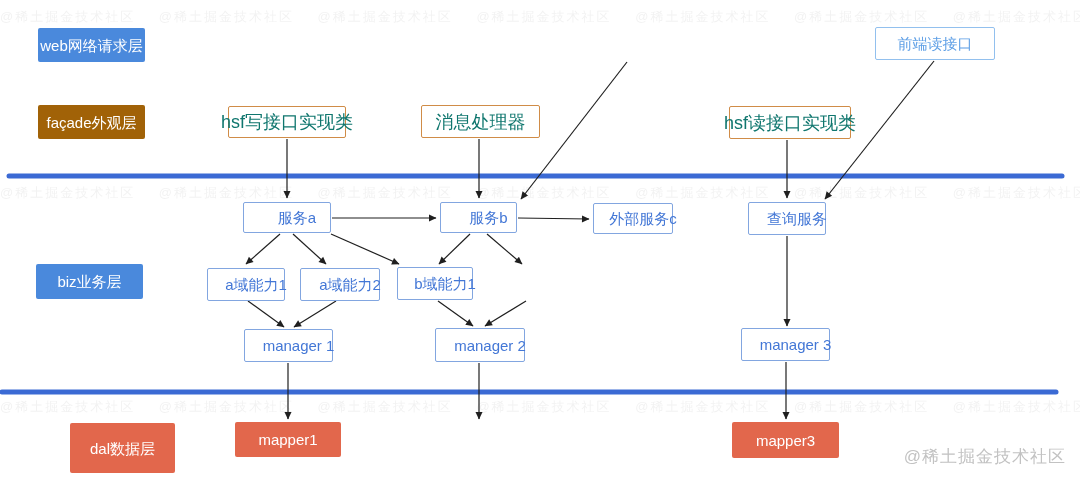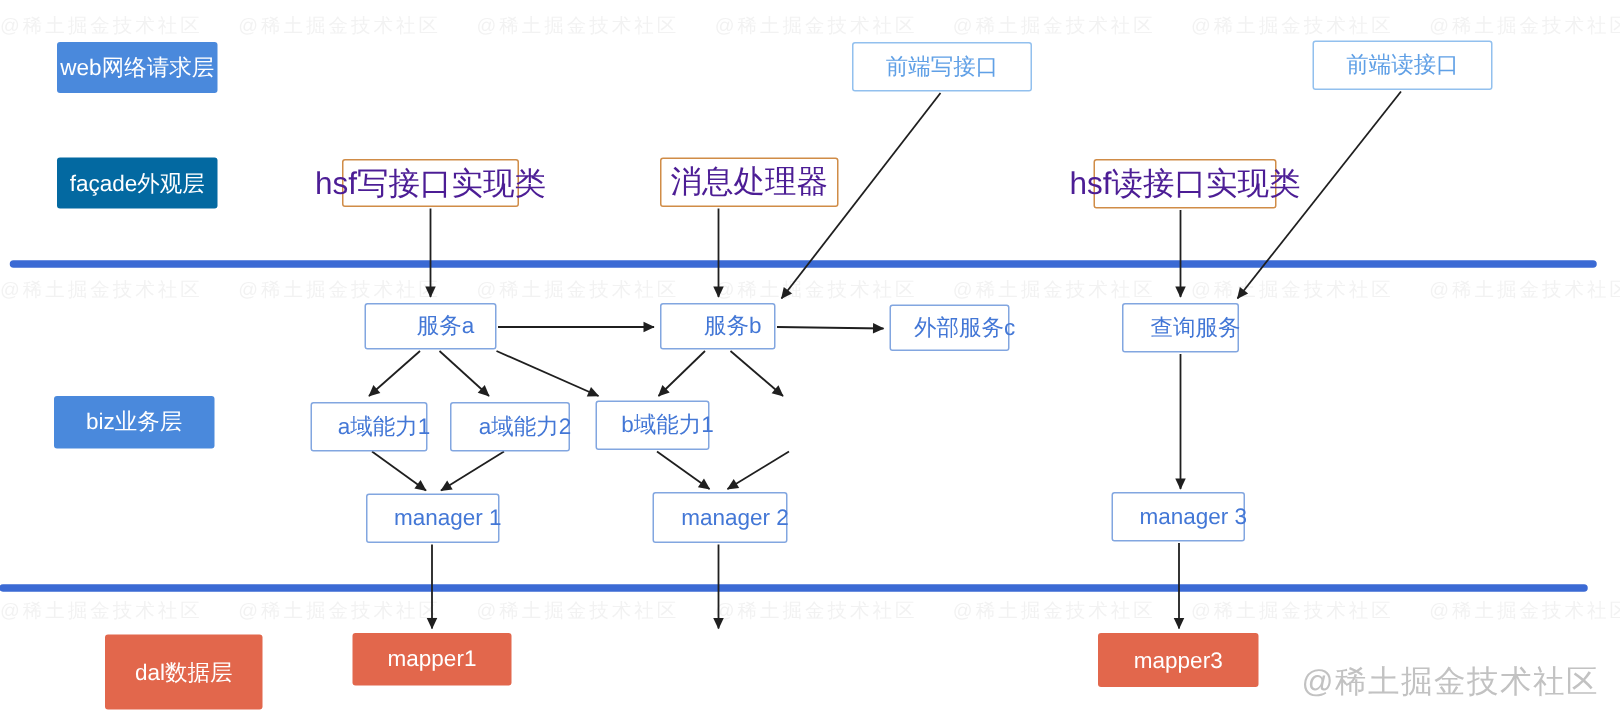--- a/index.html
+++ b/index.html
@@ -8,31 +8,31 @@
     font-family:"Liberation Sans","DejaVu Sans",sans-serif;overflow:hidden;
   }
   .edges{position:absolute;left:0;top:0;width:1080px;height:480px;}
   .node{
     position:absolute;display:flex;align-items:center;justify-content:center;
     font-size:14px;line-height:1;white-space:nowrap;box-sizing:border-box;
     background:#ffffff;border-radius:2px;
   }
   .fill{color:#ffffff;font-size:15px;border:none;}
   .fill-blue{background:#4a89dc;}
-  .fill-orange{background:#0369a1;}
+  .fill-orange{background:#a16207;}
   .fill-red{background:#e2674c;}
   .out-blue{border:1.5px solid #82a6e0;color:#4377d6;font-size:15px;padding-left:20px;}
   .out-lightblue{border:1.5px solid #92c0ee;color:#60a0e6;font-size:15px;}
-  .out-orange{border:1.5px solid #d08c47;color:#4c1d95;font-size:21px;}
+  .out-orange{border:1.5px solid #d08c47;color:#0f766e;font-size:18px;}
   .wm-row{
     position:absolute;left:0;width:1080px;height:16px;overflow:hidden;
     color:rgba(90,90,90,0.08);font-size:13px;white-space:nowrap;letter-spacing:2px;word-spacing:18px;
   }
   .watermark{
-    position:absolute;right:14px;bottom:12px;color:#c2c2c2;font-size:21px;
+    position:absolute;right:14px;bottom:12px;color:#c2c2c2;font-size:17px;
     letter-spacing:1px;
   }
 </style>
 </head>
 <body>
 
 <div class="canvas">
 
   <div class="wm-row" style="top:8px;">@稀土掘金技术社区    @稀土掘金技术社区    @稀土掘金技术社区    @稀土掘金技术社区    @稀土掘金技术社区    @稀土掘金技术社区    @稀土掘金技术社区    @稀土掘金技术社区    @稀土掘金技术社区    @稀土掘金技术社区    </div>
   <div class="wm-row" style="top:184px;">@稀土掘金技术社区    @稀土掘金技术社区    @稀土掘金技术社区    @稀土掘金技术社区    @稀土掘金技术社区    @稀土掘金技术社区    @稀土掘金技术社区    @稀土掘金技术社区    @稀土掘金技术社区    @稀土掘金技术社区    </div>
@@ -70,25 +70,24 @@
       <line x1="479" y1="363" x2="479" y2="419" marker-end="url(#ah)"></line>
       <line x1="786" y1="362" x2="786" y2="419" marker-end="url(#ah)"></line>
     </g>
   </svg>
 
   <div class="node fill fill-blue" style="left:38px;top:28px;width:107px;height:34px;">web网络请求层</div>
   <div class="node fill fill-orange" style="left:38px;top:105px;width:107px;height:34px;">façade外观层</div>
   <div class="node fill fill-blue" style="left:36px;top:264px;width:107px;height:35px;">biz业务层</div>
   <div class="node fill fill-red" style="left:38px;top:423px;width:105px;height:50px;margin-left:32px;">dal数据层</div>
 
-  <div class="node out-lightblue" style="left:568px;top:28px;width:120px;height:33px;">前端写接口</div>
   <div class="node out-lightblue" style="left:875px;top:27px;width:120px;height:33px;">前端读接口</div>
 
   <div class="node out-orange" style="left:228px;top:106px;width:118px;height:32px;">hsf写接口实现类</div>
-  <div class="node out-orange" style="left:440px;top:105px;width:119px;height:33px;">消息处理器</div>
+  <div class="node out-orange" style="left:421px;top:105px;width:119px;height:33px;">消息处理器</div>
   <div class="node out-orange" style="left:729px;top:106px;width:122px;height:33px;">hsf读接口实现类</div>
 
   <div class="node out-blue" style="left:243px;top:202px;width:88px;height:31px;">服务a</div>
   <div class="node out-blue" style="left:440px;top:202px;width:77px;height:31px;">服务b</div>
   <div class="node out-blue" style="left:593px;top:203px;width:80px;height:31px;">外部服务c</div>
   <div class="node out-blue" style="left:748px;top:202px;width:78px;height:33px;">查询服务</div>
 
   <div class="node out-blue" style="left:207px;top:268px;width:78px;height:33px;">a域能力1</div>
   <div class="node out-blue" style="left:300px;top:268px;width:80px;height:33px;">a域能力2</div>
   <div class="node out-blue" style="left:397px;top:267px;width:76px;height:33px;">b域能力1</div>

